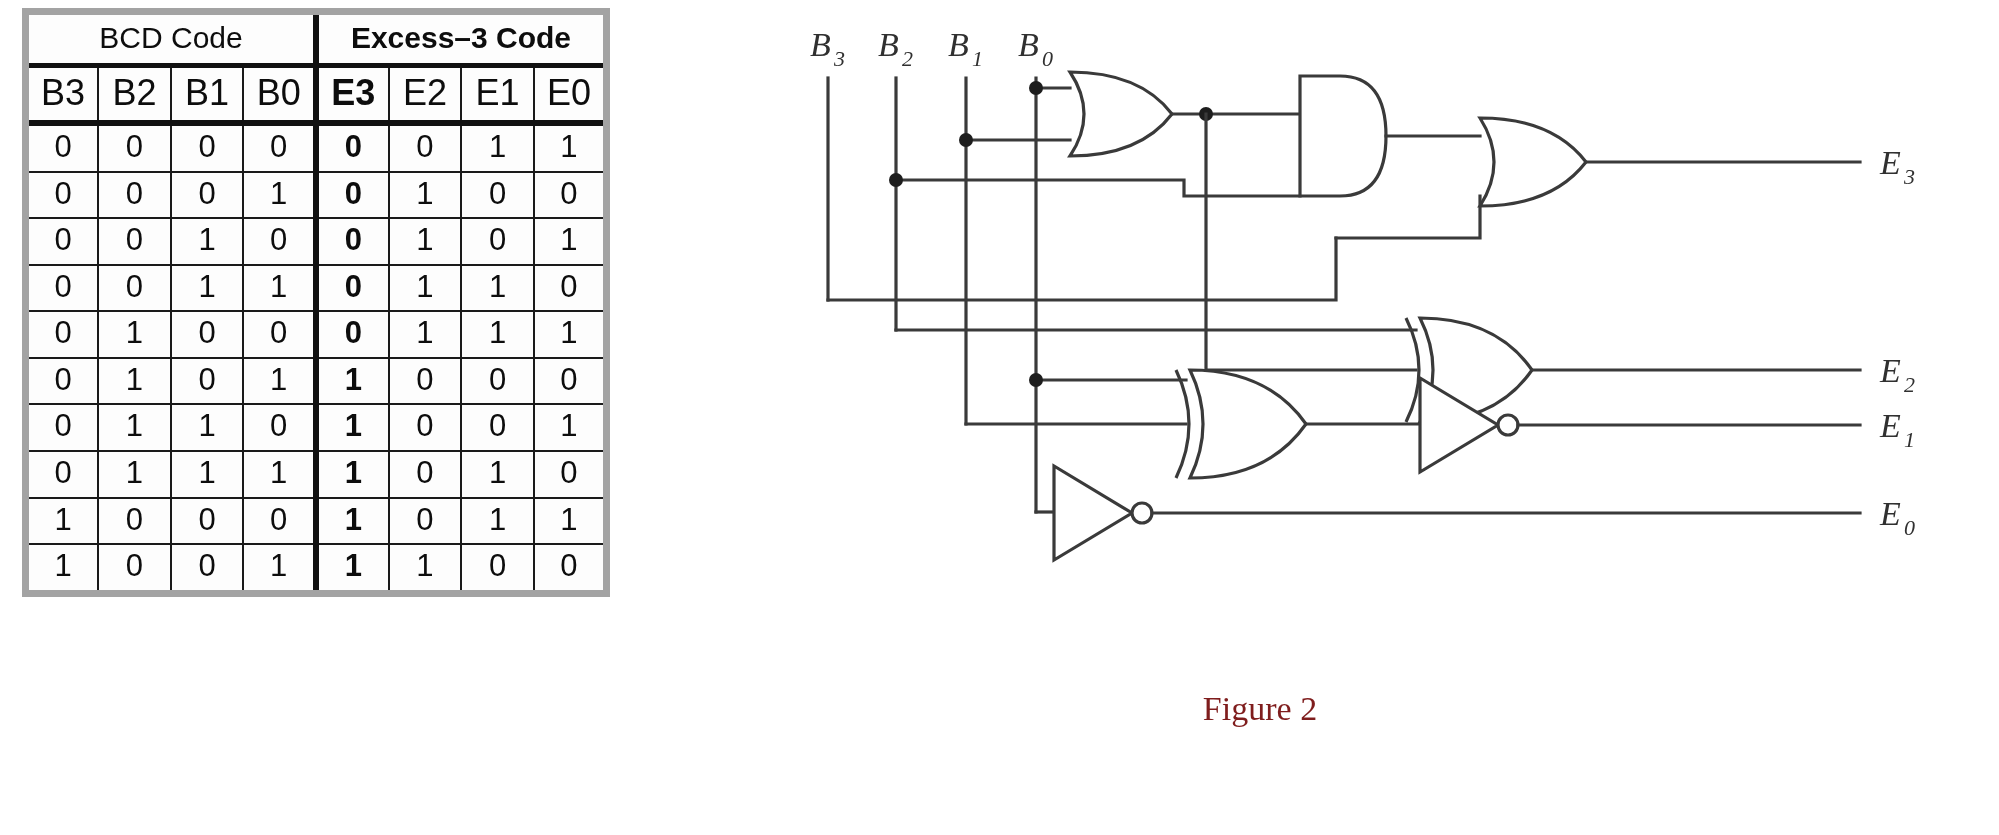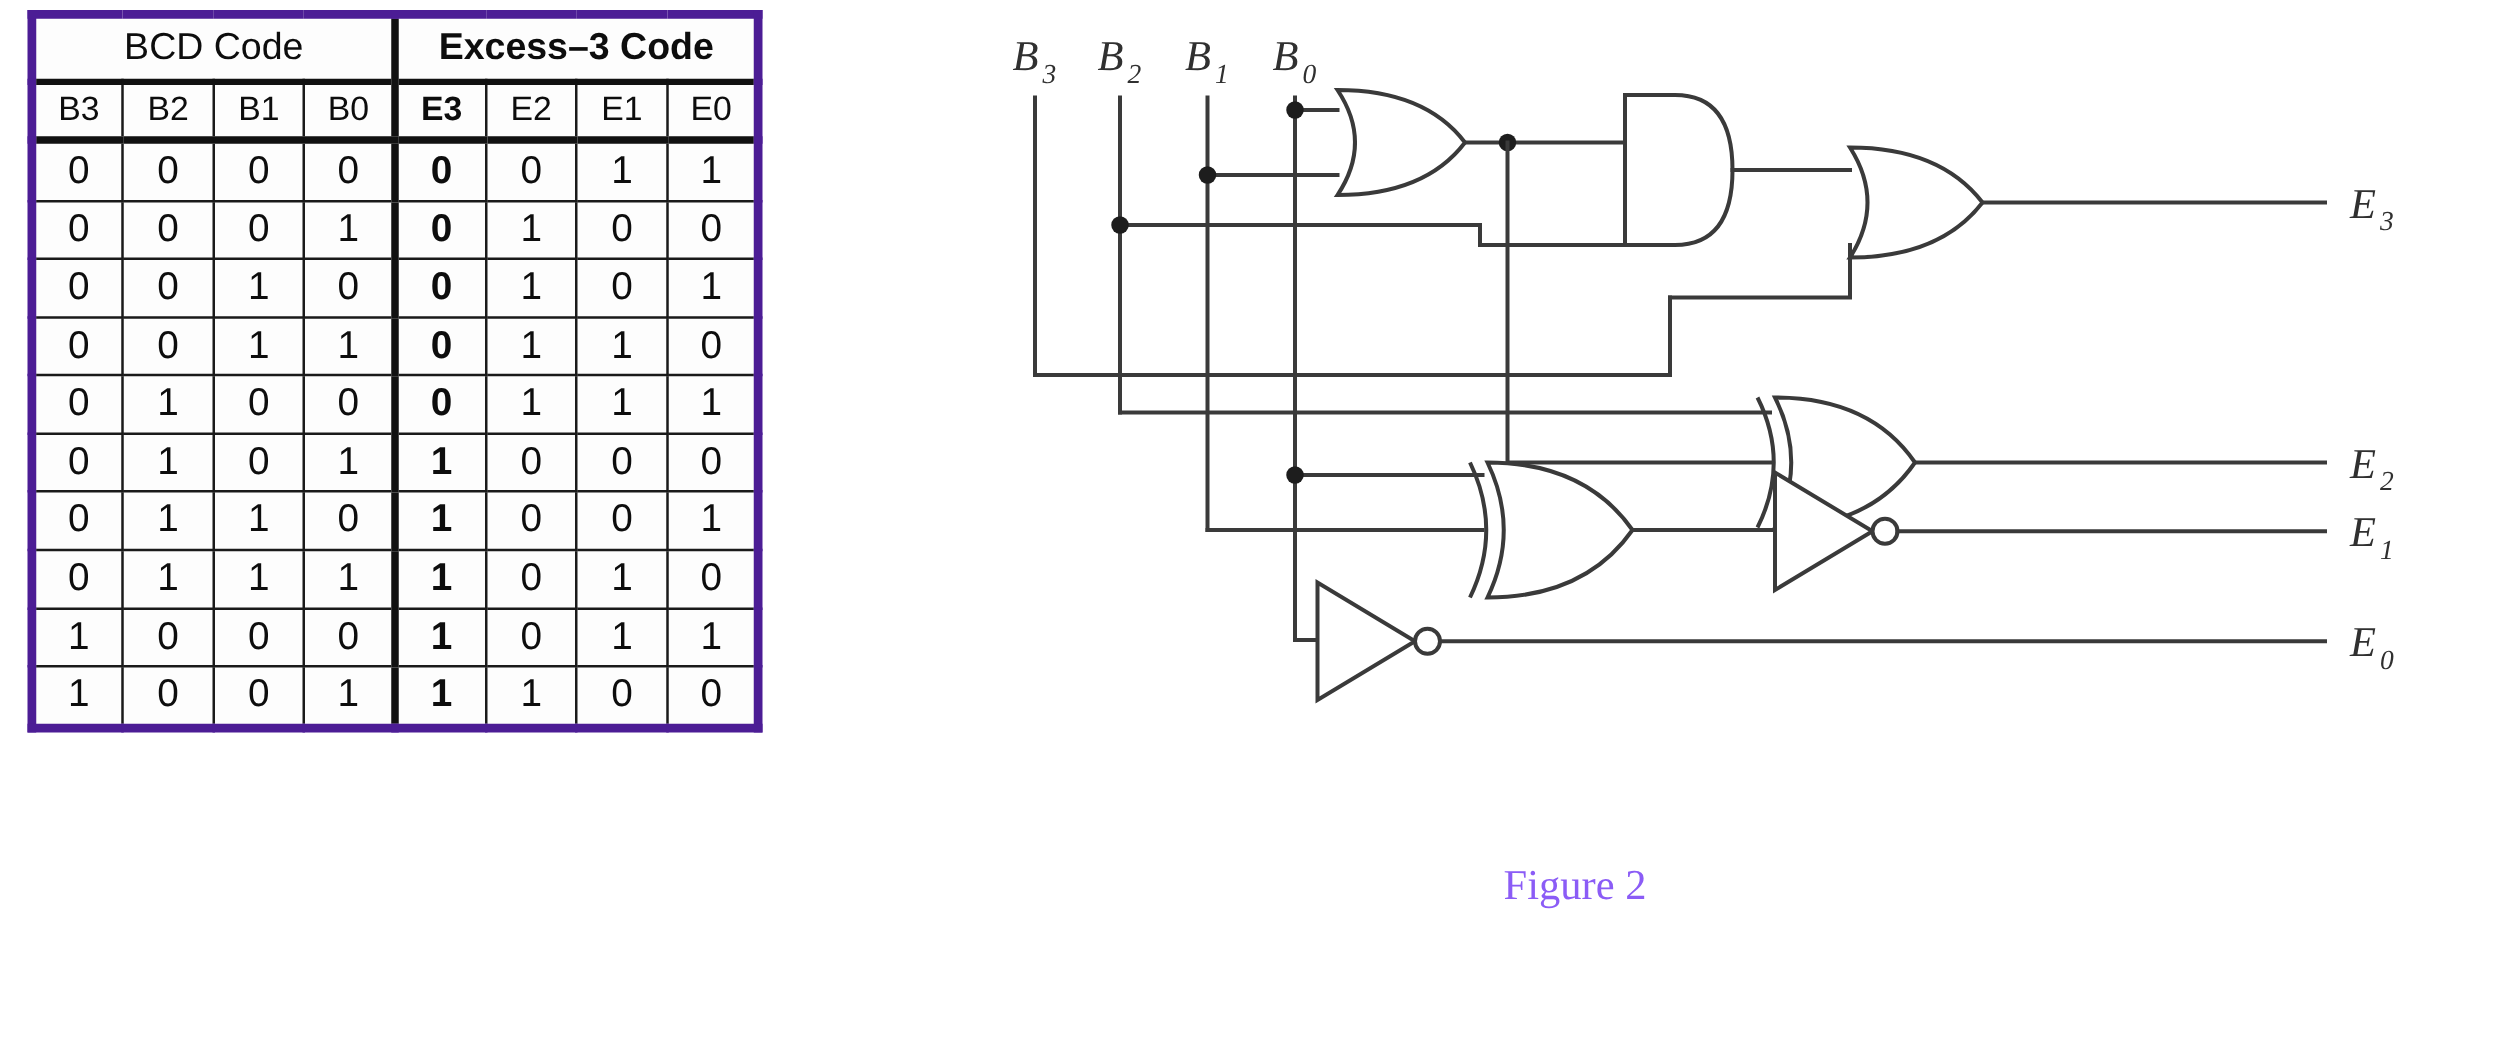--- a/index.html
+++ b/index.html
@@ -19,38 +19,38 @@
   #truth-table-wrap {
     position: absolute;
     left: 22px;
     top: 8px;
     width: 588px;
   }
   table.truth {
     border-collapse: collapse;
     width: 100%;
     background: #ffffff;
-    border: 7px solid #4c1d95;
+    border: 7px solid #a3a3a3;
     table-layout: fixed;
   }
   table.truth td, table.truth th {
     border: 2px solid #1a1a1a;
     text-align: center;
     font-weight: normal;
     color: #0d0d0d;
     background: #fdfdfd;
     font-family: "Liberation Sans", sans-serif;
   }
   table.truth tr.group-header th {
     font-size: 30px;
     padding: 6px 0 8px 0;
     border-bottom: 5px solid #111111;
   }
   table.truth tr.col-header th {
-    font-size: 27px;
+    font-size: 36px;
     padding: 4px 0 6px 0;
     border-bottom: 6px solid #111111;
   }
   table.truth tbody td {
     font-size: 31px;
     padding: 3px 0 5px 0;
     line-height: 1.18;
   }
   
   table.truth .grp-div {
@@ -67,21 +67,21 @@
     height: 835px;
   }
   #figure-caption {
     position: absolute;
     left: 350px;
     top: 690px;
     width: 260px;
     text-align: center;
     font-family: "Liberation Serif", serif;
     font-size: 34px;
-    color: #8b5cf6;
+    color: #7f1d1d;
   }
   svg#circuit {
     position: absolute;
     left: 0;
     top: 0;
   }
   .wire {
     stroke: #3a3a3a;
     stroke-width: 3.2;
     fill: none;

